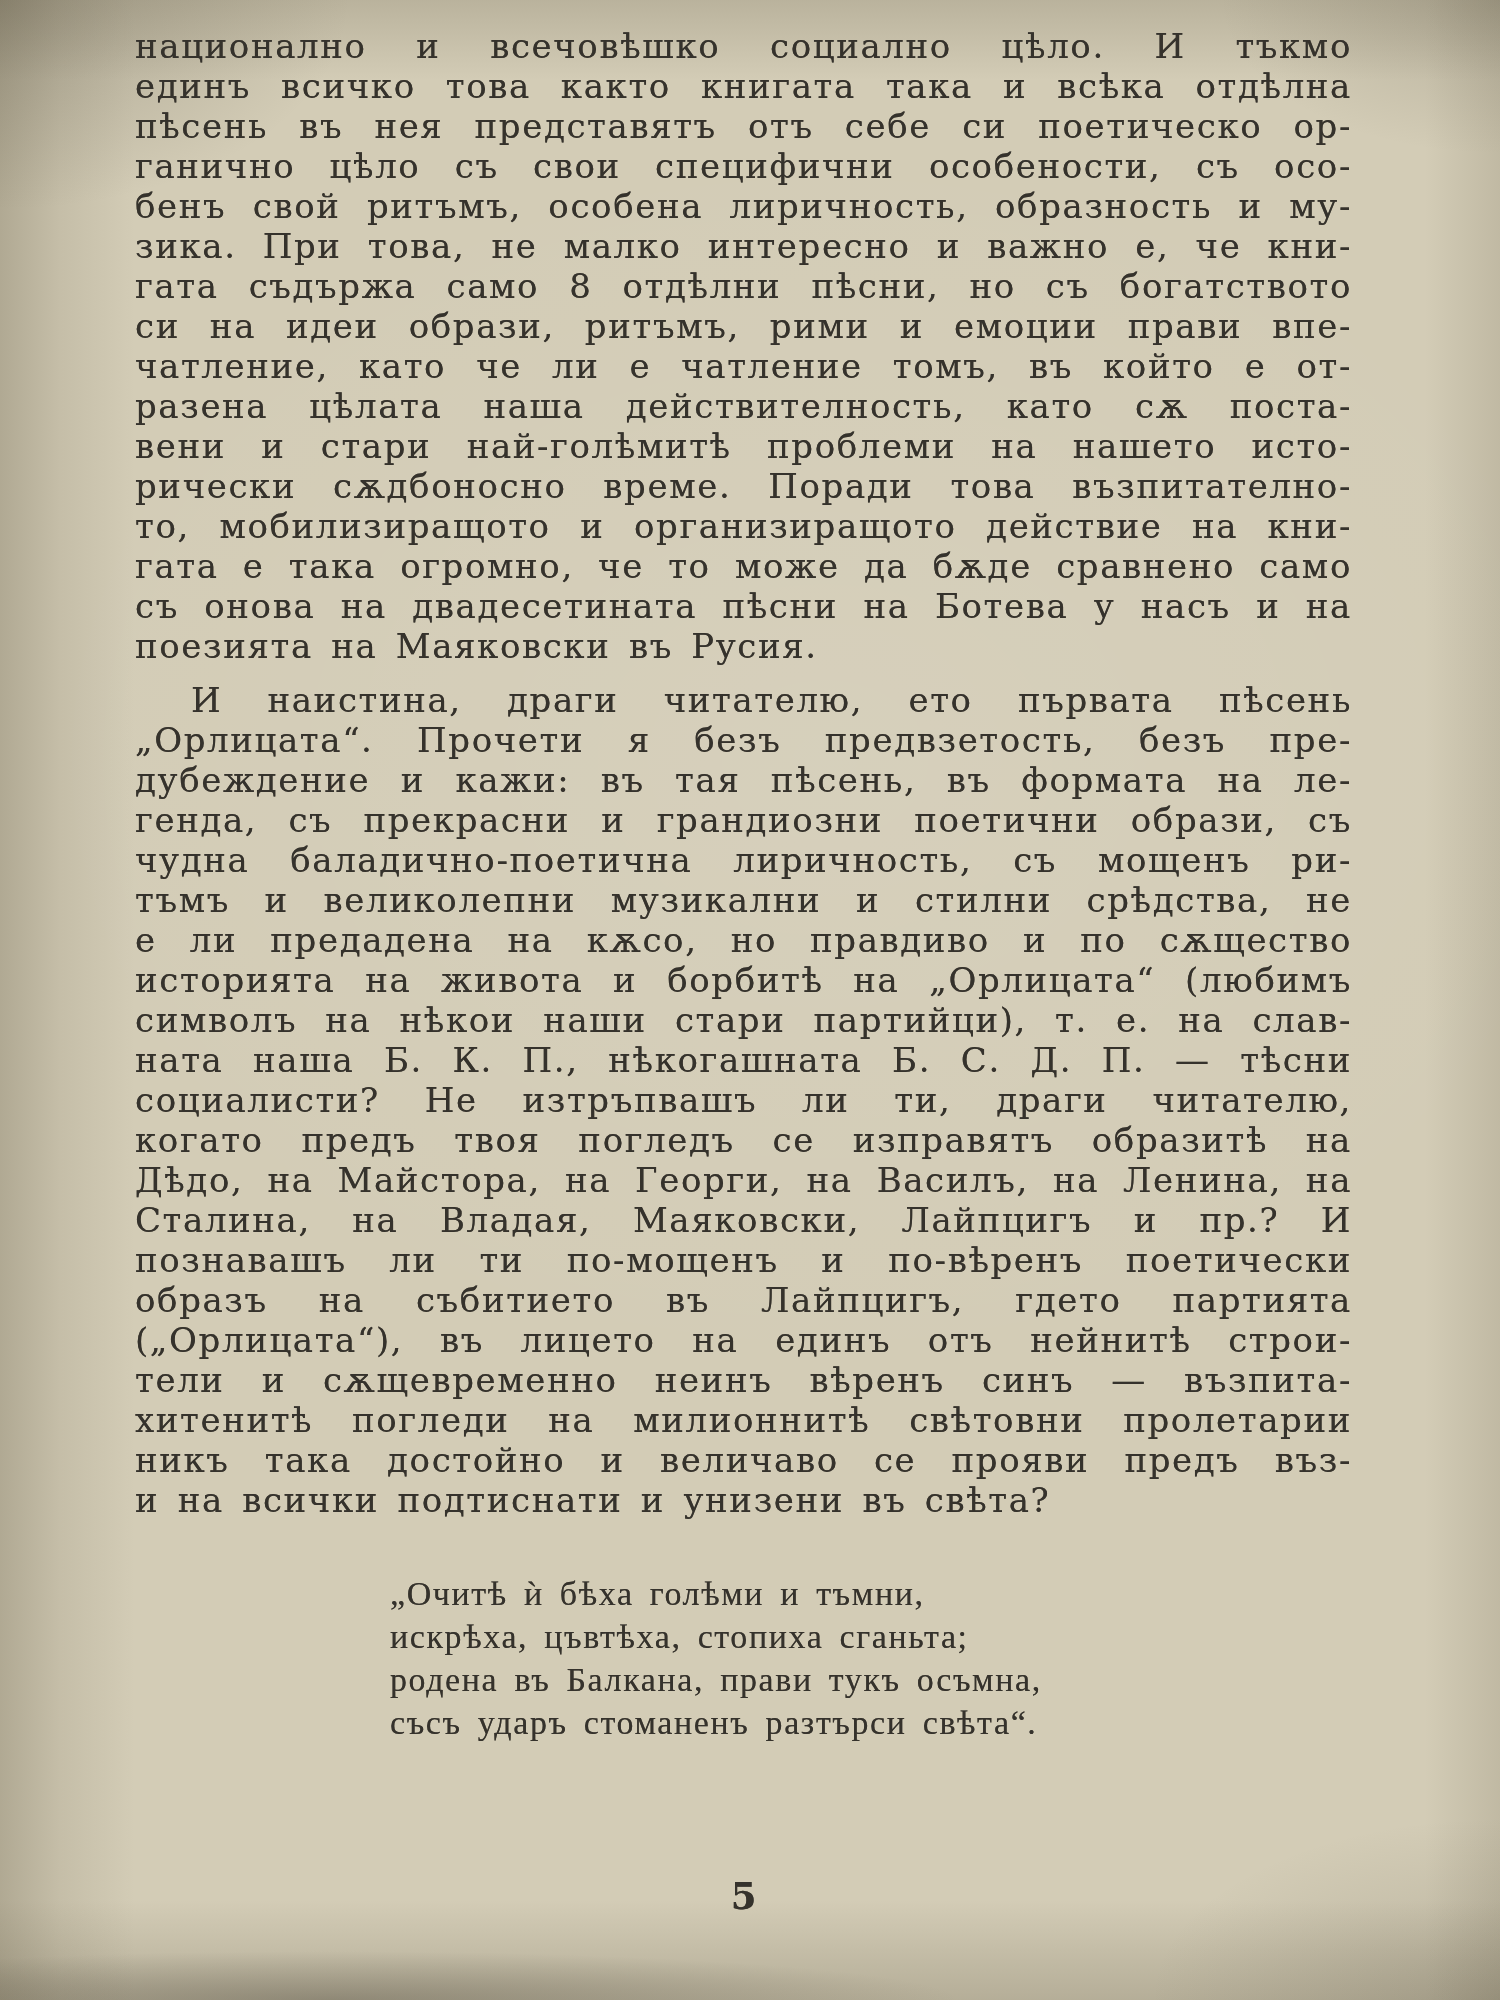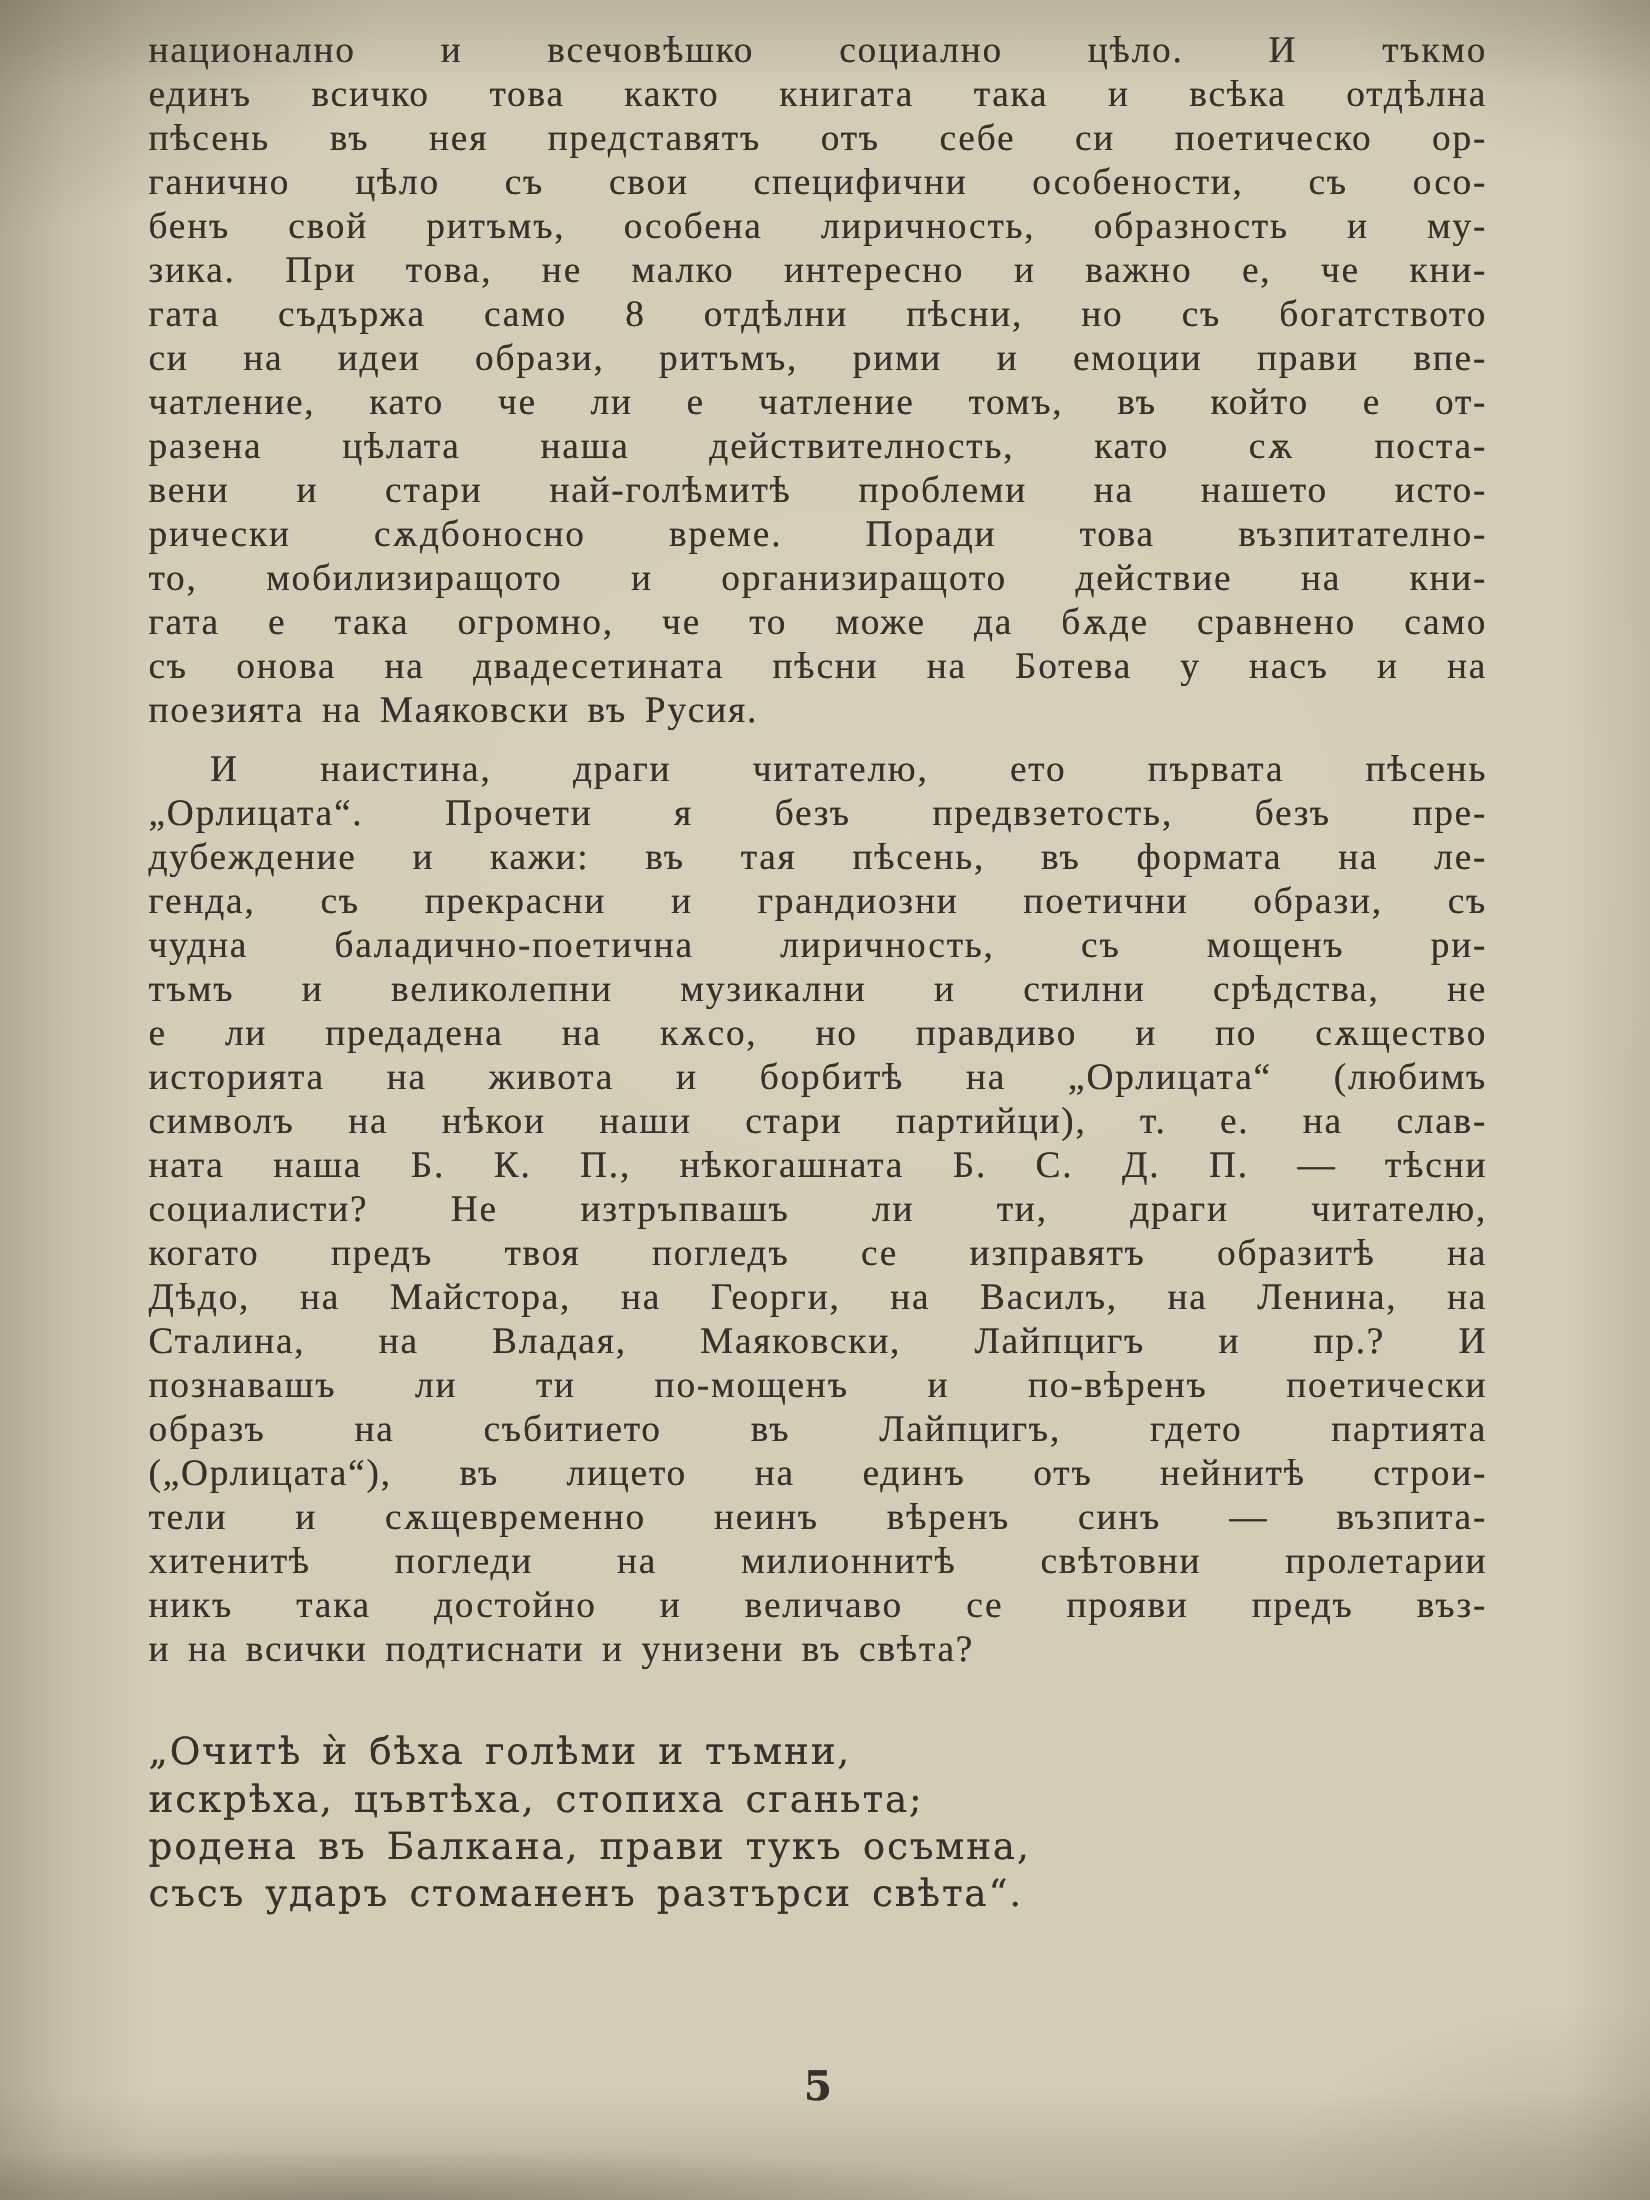--- a/index.html
+++ b/index.html
@@ -37,34 +37,35 @@
     color: #35322c;
     font-size: 34px;
     line-height: 40px;
     letter-spacing: 1.6px;
     word-spacing: 6px;
     text-shadow: 0 0 0.6px rgba(55,50,42,0.7);
   }
   .line {
     text-align: justify;
     text-align-last: justify;
-    font-family: Liberation Serif, serif;
   }
   .line.last {
     text-align-last: left;
   }
   .line.indent {
     text-indent: 56px;
   }
   .para2 {
     margin-top: 14px;
   }
   .poem {
     margin-top: 52px;
+    margin-left: 255px;
     line-height: 43px;
+    font-family: Liberation Serif, serif;
   }
   .poem-line {
     text-align: left;
   }
   .page-number {
     margin-top: 132px;
     text-align: center;
     font-weight: bold;
     font-size: 37px;
     letter-spacing: 0;

